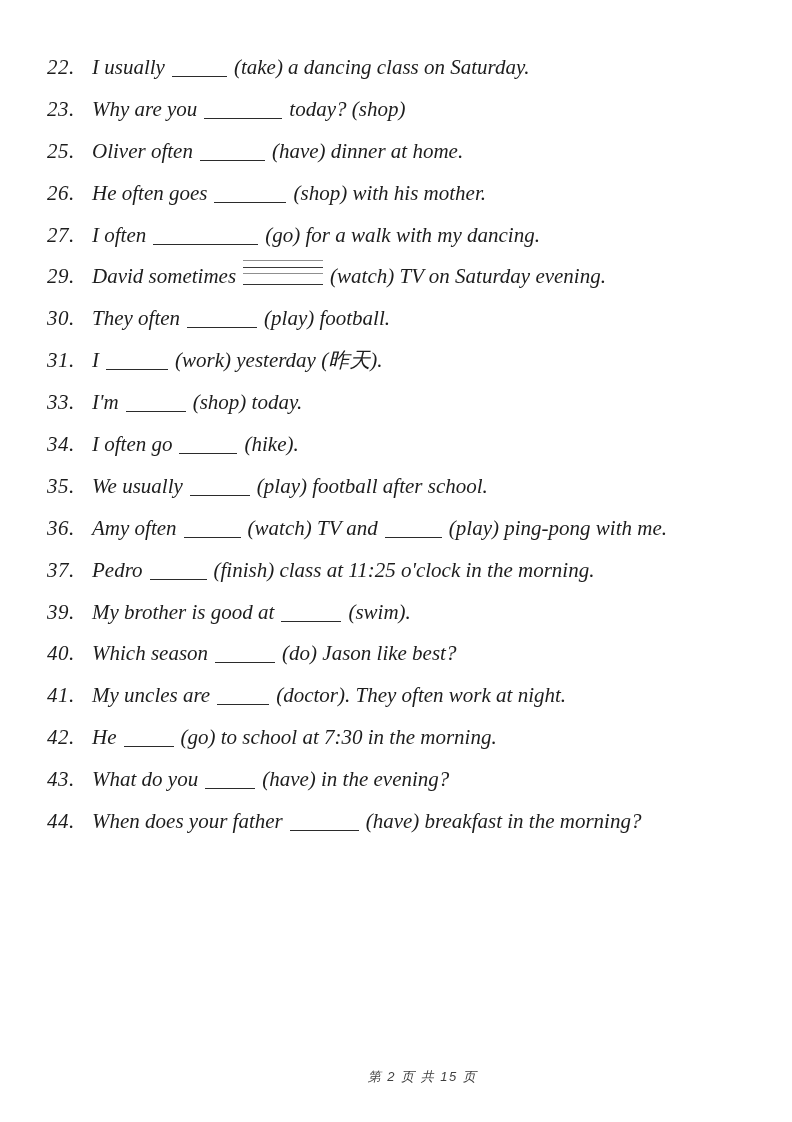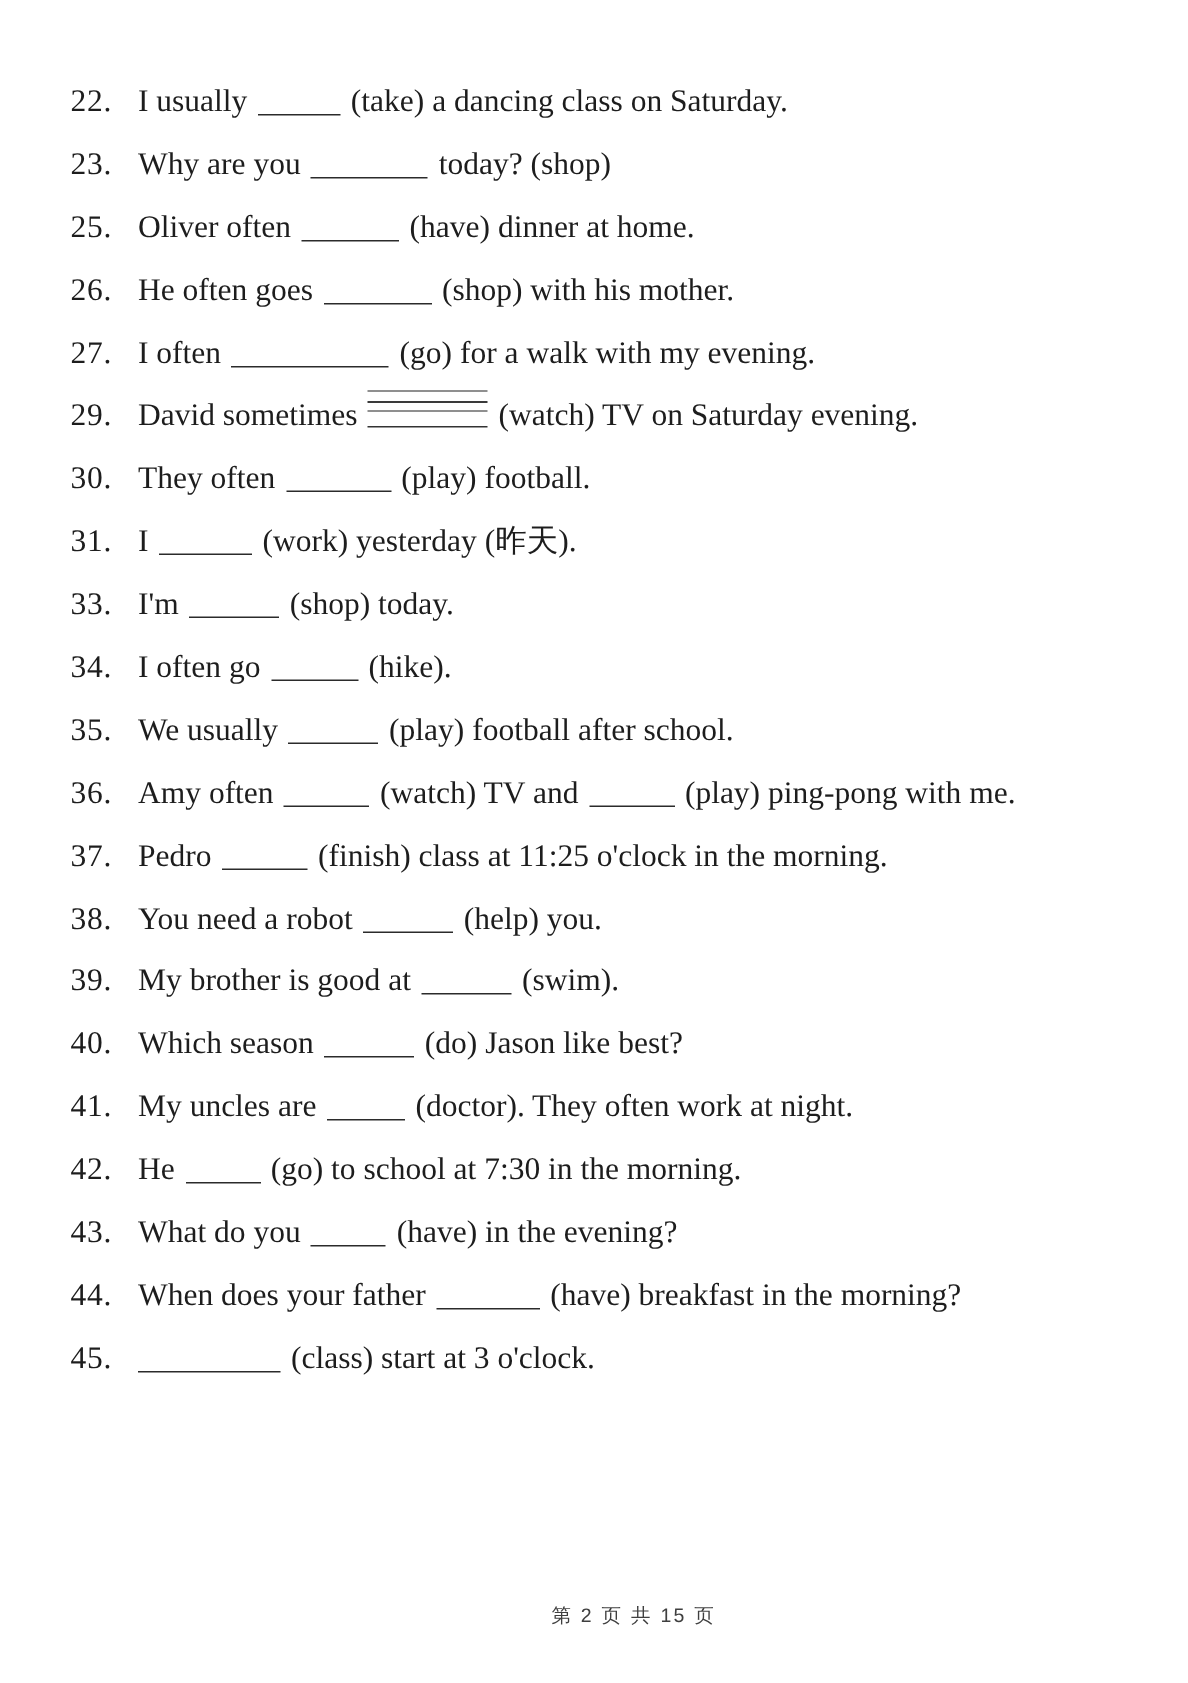--- a/index.html
+++ b/index.html
@@ -7,20 +7,21 @@
     width: 792px; height: 1122px;
     background: #ffffff;
     font-family: "Liberation Serif", "DejaVu Serif", serif;
     -webkit-font-smoothing: antialiased;
   }
   .page {
     position: relative;
     width: 789px; height: 1122px;
     background: #ffffff;
     overflow: hidden;
+    font-style: italic;
   }
   .content {
     padding: 47px 30px 0 47px;
   }
   .row {
     height: 41.9px;
     line-height: 41.9px;
     white-space: nowrap;
     font-size: 21px;
     color: #1d1d1d;
@@ -66,34 +67,32 @@
 </style>
 </head>
 <body>
 
 <div class="page">
   <div class="content" id="items">
       <div class="row"><span class="num">22.</span><span class="seg">I usually</span><span class="blank" style="width: 55px;"></span><span class="seg">(take) a dancing class on Saturday.</span></div>
       <div class="row"><span class="num">23.</span><span class="seg">Why are you</span><span class="blank" style="width: 78px;"></span><span class="seg">today? (shop)</span></div>
       <div class="row"><span class="num">25.</span><span class="seg">Oliver often</span><span class="blank" style="width: 65px;"></span><span class="seg">(have) dinner at home.</span></div>
       <div class="row"><span class="num">26.</span><span class="seg">He often goes</span><span class="blank" style="width: 72px;"></span><span class="seg">(shop) with his mother.</span></div>
-      <div class="row"><span class="num">27.</span><span class="seg">I often</span><span class="blank" style="width: 105px;"></span><span class="seg">(go) for a walk with my evening.</span></div>
+      <div class="row"><span class="num">27.</span><span class="seg">I often</span><span class="blank" style="width: 105px;"></span><span class="seg">(go) for a walk with my dancing.</span></div>
       <div class="row"><span class="num">29.</span><span class="seg">David sometimes</span><span class="blank multi" style="width: 80px;"></span><span class="seg">(watch) TV on Saturday evening.</span></div>
       <div class="row"><span class="num">30.</span><span class="seg">They often</span><span class="blank" style="width: 70px;"></span><span class="seg">(play) football.</span></div>
       <div class="row"><span class="num">31.</span><span class="seg">I</span><span class="blank" style="width: 62px;"></span><span class="seg">(work) yesterday (昨天).</span></div>
       <div class="row"><span class="num">33.</span><span class="seg">I'm</span><span class="blank" style="width: 60px;"></span><span class="seg">(shop) today.</span></div>
       <div class="row"><span class="num">34.</span><span class="seg">I often go</span><span class="blank" style="width: 58px;"></span><span class="seg">(hike).</span></div>
       <div class="row"><span class="num">35.</span><span class="seg">We usually</span><span class="blank" style="width: 60px;"></span><span class="seg">(play) football after school.</span></div>
       <div class="row"><span class="num">36.</span><span class="seg">Amy often</span><span class="blank" style="width: 57px;"></span><span class="seg">(watch) TV and</span><span class="blank" style="width: 57px;"></span><span class="seg">(play) ping-pong with me.</span></div>
       <div class="row"><span class="num">37.</span><span class="seg">Pedro</span><span class="blank" style="width: 57px;"></span><span class="seg">(finish) class at 11:25 o'clock in the morning.</span></div>
-      <div class="row"><span class="num">38.</span><span class="seg">You need a robot</span><span class="blank" style="width: 60px;"></span><span class="seg">(help) you.</span></div>
       <div class="row"><span class="num">39.</span><span class="seg">My brother is good at</span><span class="blank" style="width: 60px;"></span><span class="seg">(swim).</span></div>
       <div class="row"><span class="num">40.</span><span class="seg">Which season</span><span class="blank" style="width: 60px;"></span><span class="seg">(do) Jason like best?</span></div>
       <div class="row"><span class="num">41.</span><span class="seg">My uncles are</span><span class="blank" style="width: 52px;"></span><span class="seg">(doctor). They often work at night.</span></div>
       <div class="row"><span class="num">42.</span><span class="seg">He</span><span class="blank" style="width: 50px;"></span><span class="seg">(go) to school at 7:30 in the morning.</span></div>
       <div class="row"><span class="num">43.</span><span class="seg">What do you</span><span class="blank" style="width: 50px;"></span><span class="seg">(have) in the evening?</span></div>
       <div class="row"><span class="num">44.</span><span class="seg">When does your father</span><span class="blank" style="width: 69px;"></span><span class="seg">(have) breakfast in the morning?</span></div>
-      <div class="row"><span class="num">45.</span><span class="blank" style="width: 95px;"></span><span class="seg">(class) start at 3 o'clock.</span></div>
     </div>
   <div class="footer">
     <span>第 2 页 共 15 页</span>
   </div>
 </div>
 
 </body></html>

